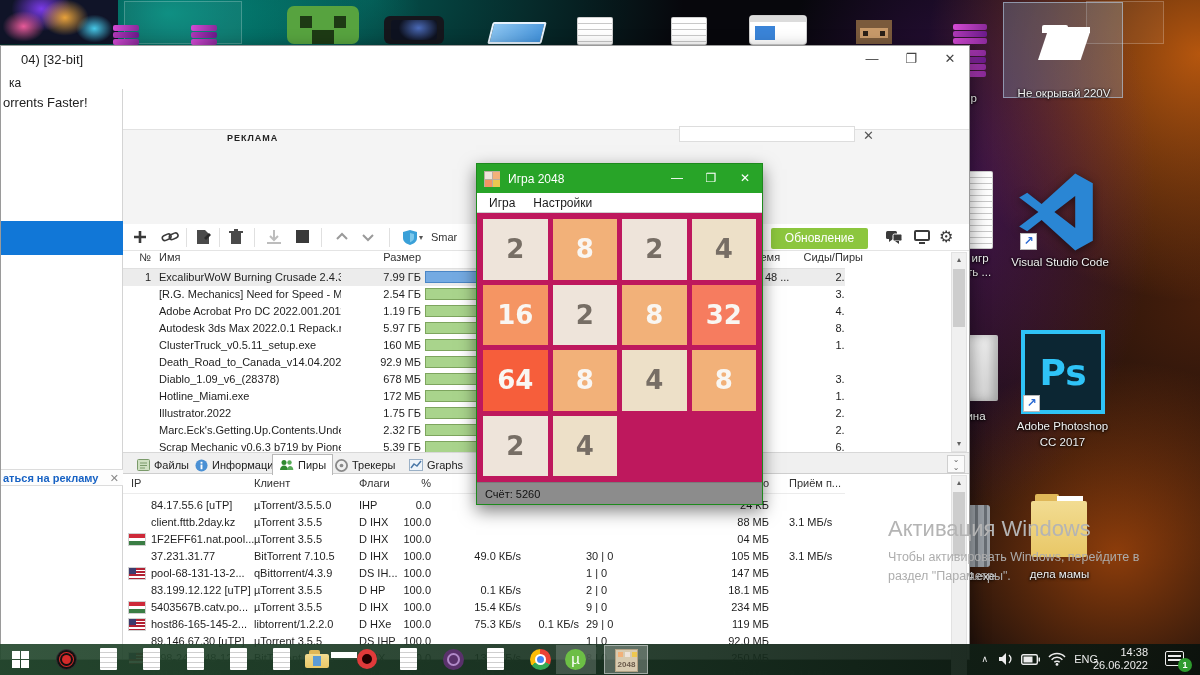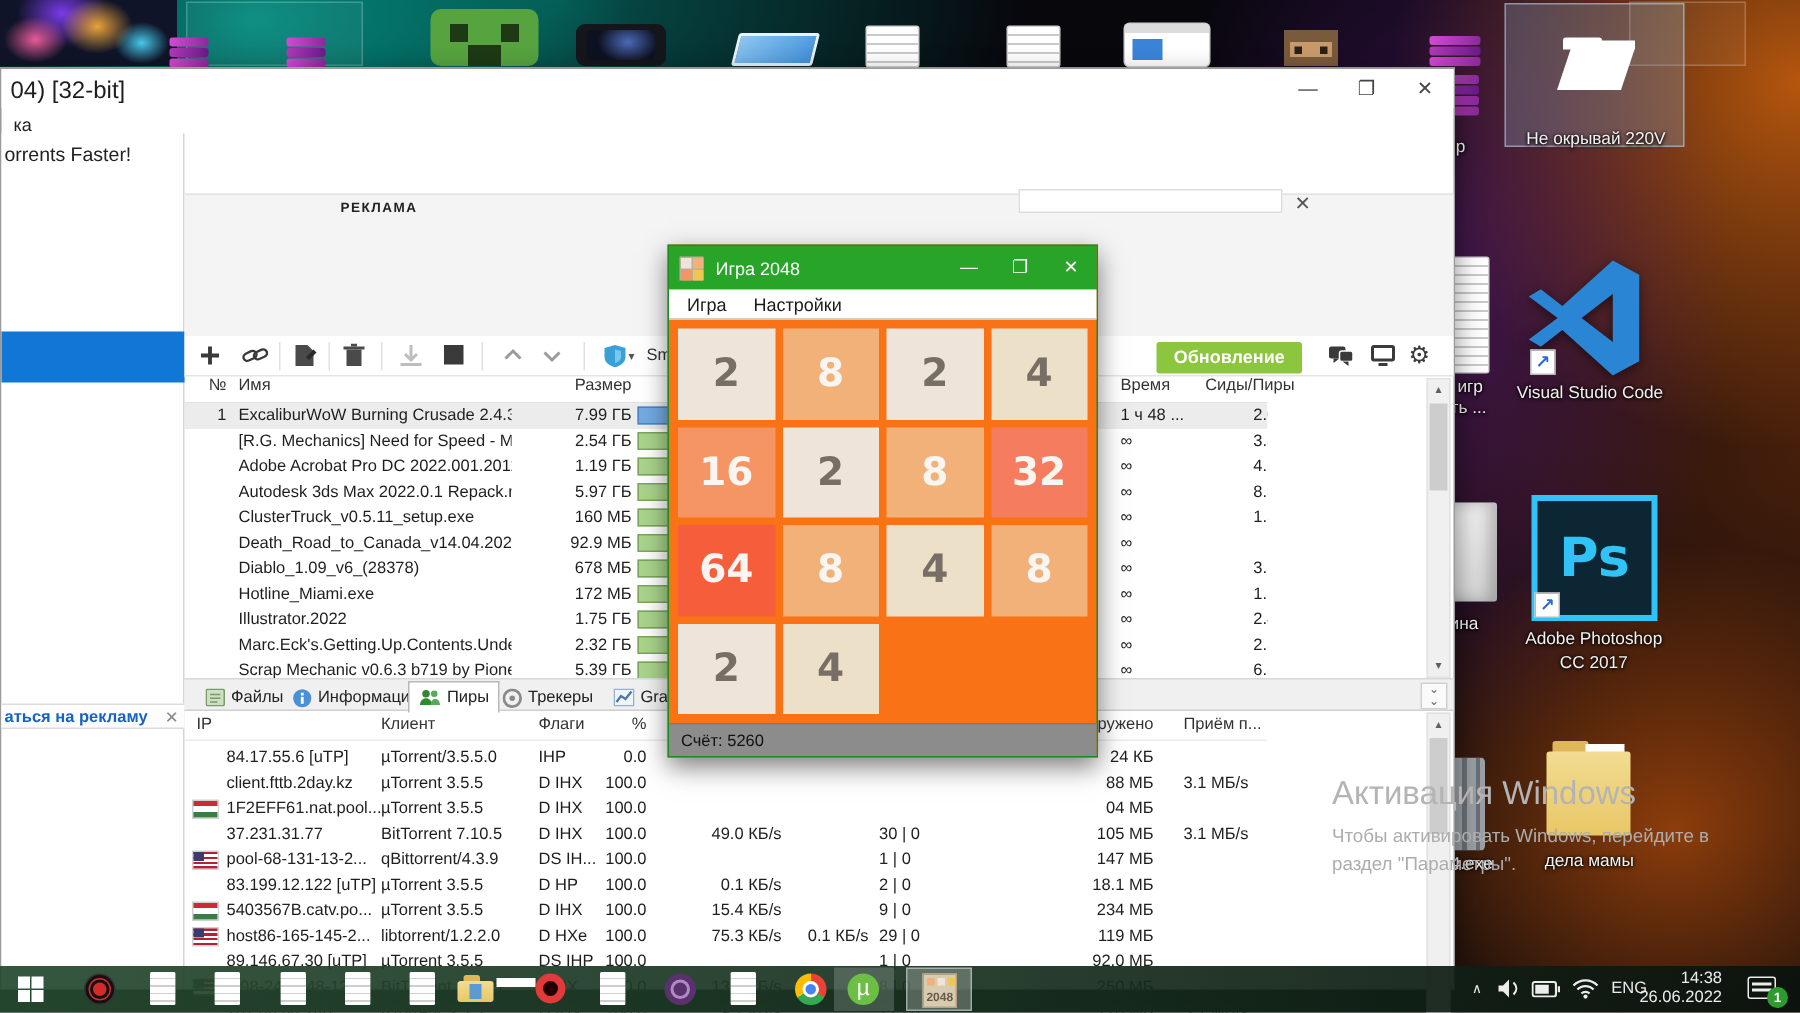--- a/index.html
+++ b/index.html
@@ -60,39 +60,39 @@
   #exe-frag{left:960px;top:505px;width:30px;height:62px;background:#9aa0a6;border-radius:3px;
       background-image:repeating-linear-gradient(90deg,transparent 0 6px,#6a7076 6px 9px)}
   #box-frag{left:962px;top:335px;width:36px;height:66px;background:linear-gradient(180deg,#f4f4f4,#d8d8d8);border-radius:2px;box-shadow:inset -6px 0 10px rgba(0,0,0,.25)}
   #watermark{left:888px;top:516px;width:320px;color:#b4b4b4;z-index:40}
   #watermark .l1{font-size:22px;font-weight:300}
   #watermark .l23{font-size:12.5px;margin-top:6px;line-height:1.55;color:#adadad}
   
   #ut{left:0;top:45px;width:970px;height:615px;background:#fff;z-index:10;
       border:1px solid #9a9a9a;box-shadow:0 6px 18px rgba(0,0,0,.45);font-size:11px;color:#1e1e1e}
   #ut-title{left:0;top:0;right:0;height:26px;background:#fff}
-  #ut-title .t{position:absolute;left:6px;top:6px;font-size:16px}
+  #ut-title .t{position:absolute;left:20px;top:6px;font-size:13px}
   .wbtn{position:absolute;top:0;width:34px;height:26px;text-align:center;line-height:26px;font-size:13px;color:#444}
   #ut-menu{position:absolute;left:8px;top:30px;font-size:12px}
   #ut-side{left:0;top:43px;width:122px;bottom:0;background:#fff;border-right:1px solid #d4d4d4}
   #ut-promo{position:absolute;left:2px;top:6px;font-size:13px;color:#222}
   #ut-blue{position:absolute;left:0;top:132px;width:122px;height:34px;background:#1177d7}
   #ut-adlink{position:absolute;left:0;top:380px;width:122px;height:17px;border-top:1px solid #dcdcdc;border-bottom:1px solid #dcdcdc;background:#fdfdfd}
   #ut-adlink span{position:absolute;left:2px;top:2px;color:#1762c4;font-weight:bold;font-size:11px}
   #ut-adlink b{position:absolute;right:4px;top:2px;color:#888;font-weight:normal}
   #ut-main{left:122px;top:43px;right:0;bottom:0}
   #ut-ad{position:absolute;left:0;top:40px;right:0;height:95px;background:#f4f4f4;border-top:1px solid #e2e2e2}
   #ut-ad .lbl{position:absolute;left:104px;top:3px;font-size:9px;font-weight:bold;letter-spacing:1px;color:#222}
   #ut-ad .strip{position:absolute;left:556px;top:-4px;width:176px;height:16px;background:#fff;border:1px solid #ddd}
   #ut-ad .x{position:absolute;left:740px;top:-2px;color:#555;font-size:13px}
   #ut-toolbar{position:absolute;left:0;top:135px;right:0;height:27px;background:#fff;border-bottom:1px solid #e4e4e4}
   .tbico{position:absolute;top:5px;width:18px;height:16px}
   .vsep{position:absolute;top:4px;width:1px;height:19px;background:#e0e0e0}
   #upd-btn{position:absolute;left:648px;top:4px;width:97px;height:21px;background:#8cc63e;color:#fff;
-      font-weight:bold;font-size:12px;text-align:center;line-height:21px;border-radius:2px}
+      font-weight:normal;font-size:12px;text-align:center;line-height:21px;border-radius:2px}
   #gear-ico{position:absolute;left:816px;top:3px;font-size:16px;color:#3a3a3a}
   
   #t-head{position:absolute;left:0;top:162px;width:722px;height:18px;border-bottom:1px solid #e0e0e0;color:#333}
   .trow{position:relative;width:722px;height:17px;line-height:17px}
   .trow.sel{background:#ececec}
   .tc{position:absolute;top:0;white-space:nowrap;overflow:hidden}
   .c-num{left:0;width:28px;text-align:right}
   .c-name{left:36px;width:182px}
   #t-head .c-name{left:36px}
   .c-size{left:198px;width:100px;text-align:right}
@@ -123,22 +123,22 @@
   #peer-rows{position:absolute;left:0;top:408px;width:722px}
   .flag{position:absolute;left:6px;top:3px;width:16px;height:11px;box-shadow:0 0 0 1px rgba(0,0,0,.18)}
   .flag.hu{background:linear-gradient(180deg,#ce2939 0 33%,#fff 33% 66%,#3a7d44 66%)}
   .flag.us{background:repeating-linear-gradient(180deg,#b22234 0 1.6px,#fff 1.6px 3.2px)}
   .flag .canton{position:absolute;left:0;top:0;width:7px;height:6px;background:#3c3b6e}
   
   .sbar{position:absolute;left:828px;width:16px;background:#f0f0f0;border:1px solid #e2e2e2}
   .sbar .ar{position:absolute;left:0;width:14px;height:14px;color:#606060;font-size:8px;text-align:center;line-height:14px}
   .sbar .thumb{position:absolute;left:1px;width:12px;background:#cdcdcd}
   
-  #g48{left:445px;top:163px;width:287px;height:342px;z-index:20;border:1px solid #1d8a1d;
-      box-shadow:0 6px 16px rgba(0,0,0,.5);background:#f97316}
+  #g48{left:476px;top:163px;width:287px;height:342px;z-index:20;border:1px solid #1d8a1d;
+      box-shadow:0 6px 16px rgba(0,0,0,.5);background:#be185d}
   #g48-title{position:absolute;left:0;top:0;right:0;height:29px;display:flex;align-items:center;color:#fff;font-size:12px}
   #g48-mini{width:16px;height:16px;margin:0 8px 0 7px;background:#bbada0;display:grid;grid-template-columns:7px 7px;grid-template-rows:7px 7px;gap:1px;padding:1px}
   #g48-mini i{display:block}
   .gbtn{width:34px;height:29px;text-align:center;line-height:29px;color:#fff;font-size:12px}
   #g48-menu{position:absolute;left:0;top:29px;right:0;height:20px;background:#fff;border-bottom:1px solid #d0d0d0;
       font-size:12px;color:#1a1a1a;display:flex;gap:18px;align-items:center;padding-left:12px}
   #board{position:absolute;left:0;top:49px;right:0;bottom:22px;display:grid;
       grid-template-columns:repeat(4,1fr);grid-template-rows:repeat(4,1fr);gap:5px;padding:6px}
   .tile{display:flex;align-items:center;justify-content:center;font-weight:bold;font-size:26px;font-family:"DejaVu Sans",sans-serif}
   .tile.small{font-size:22px}

